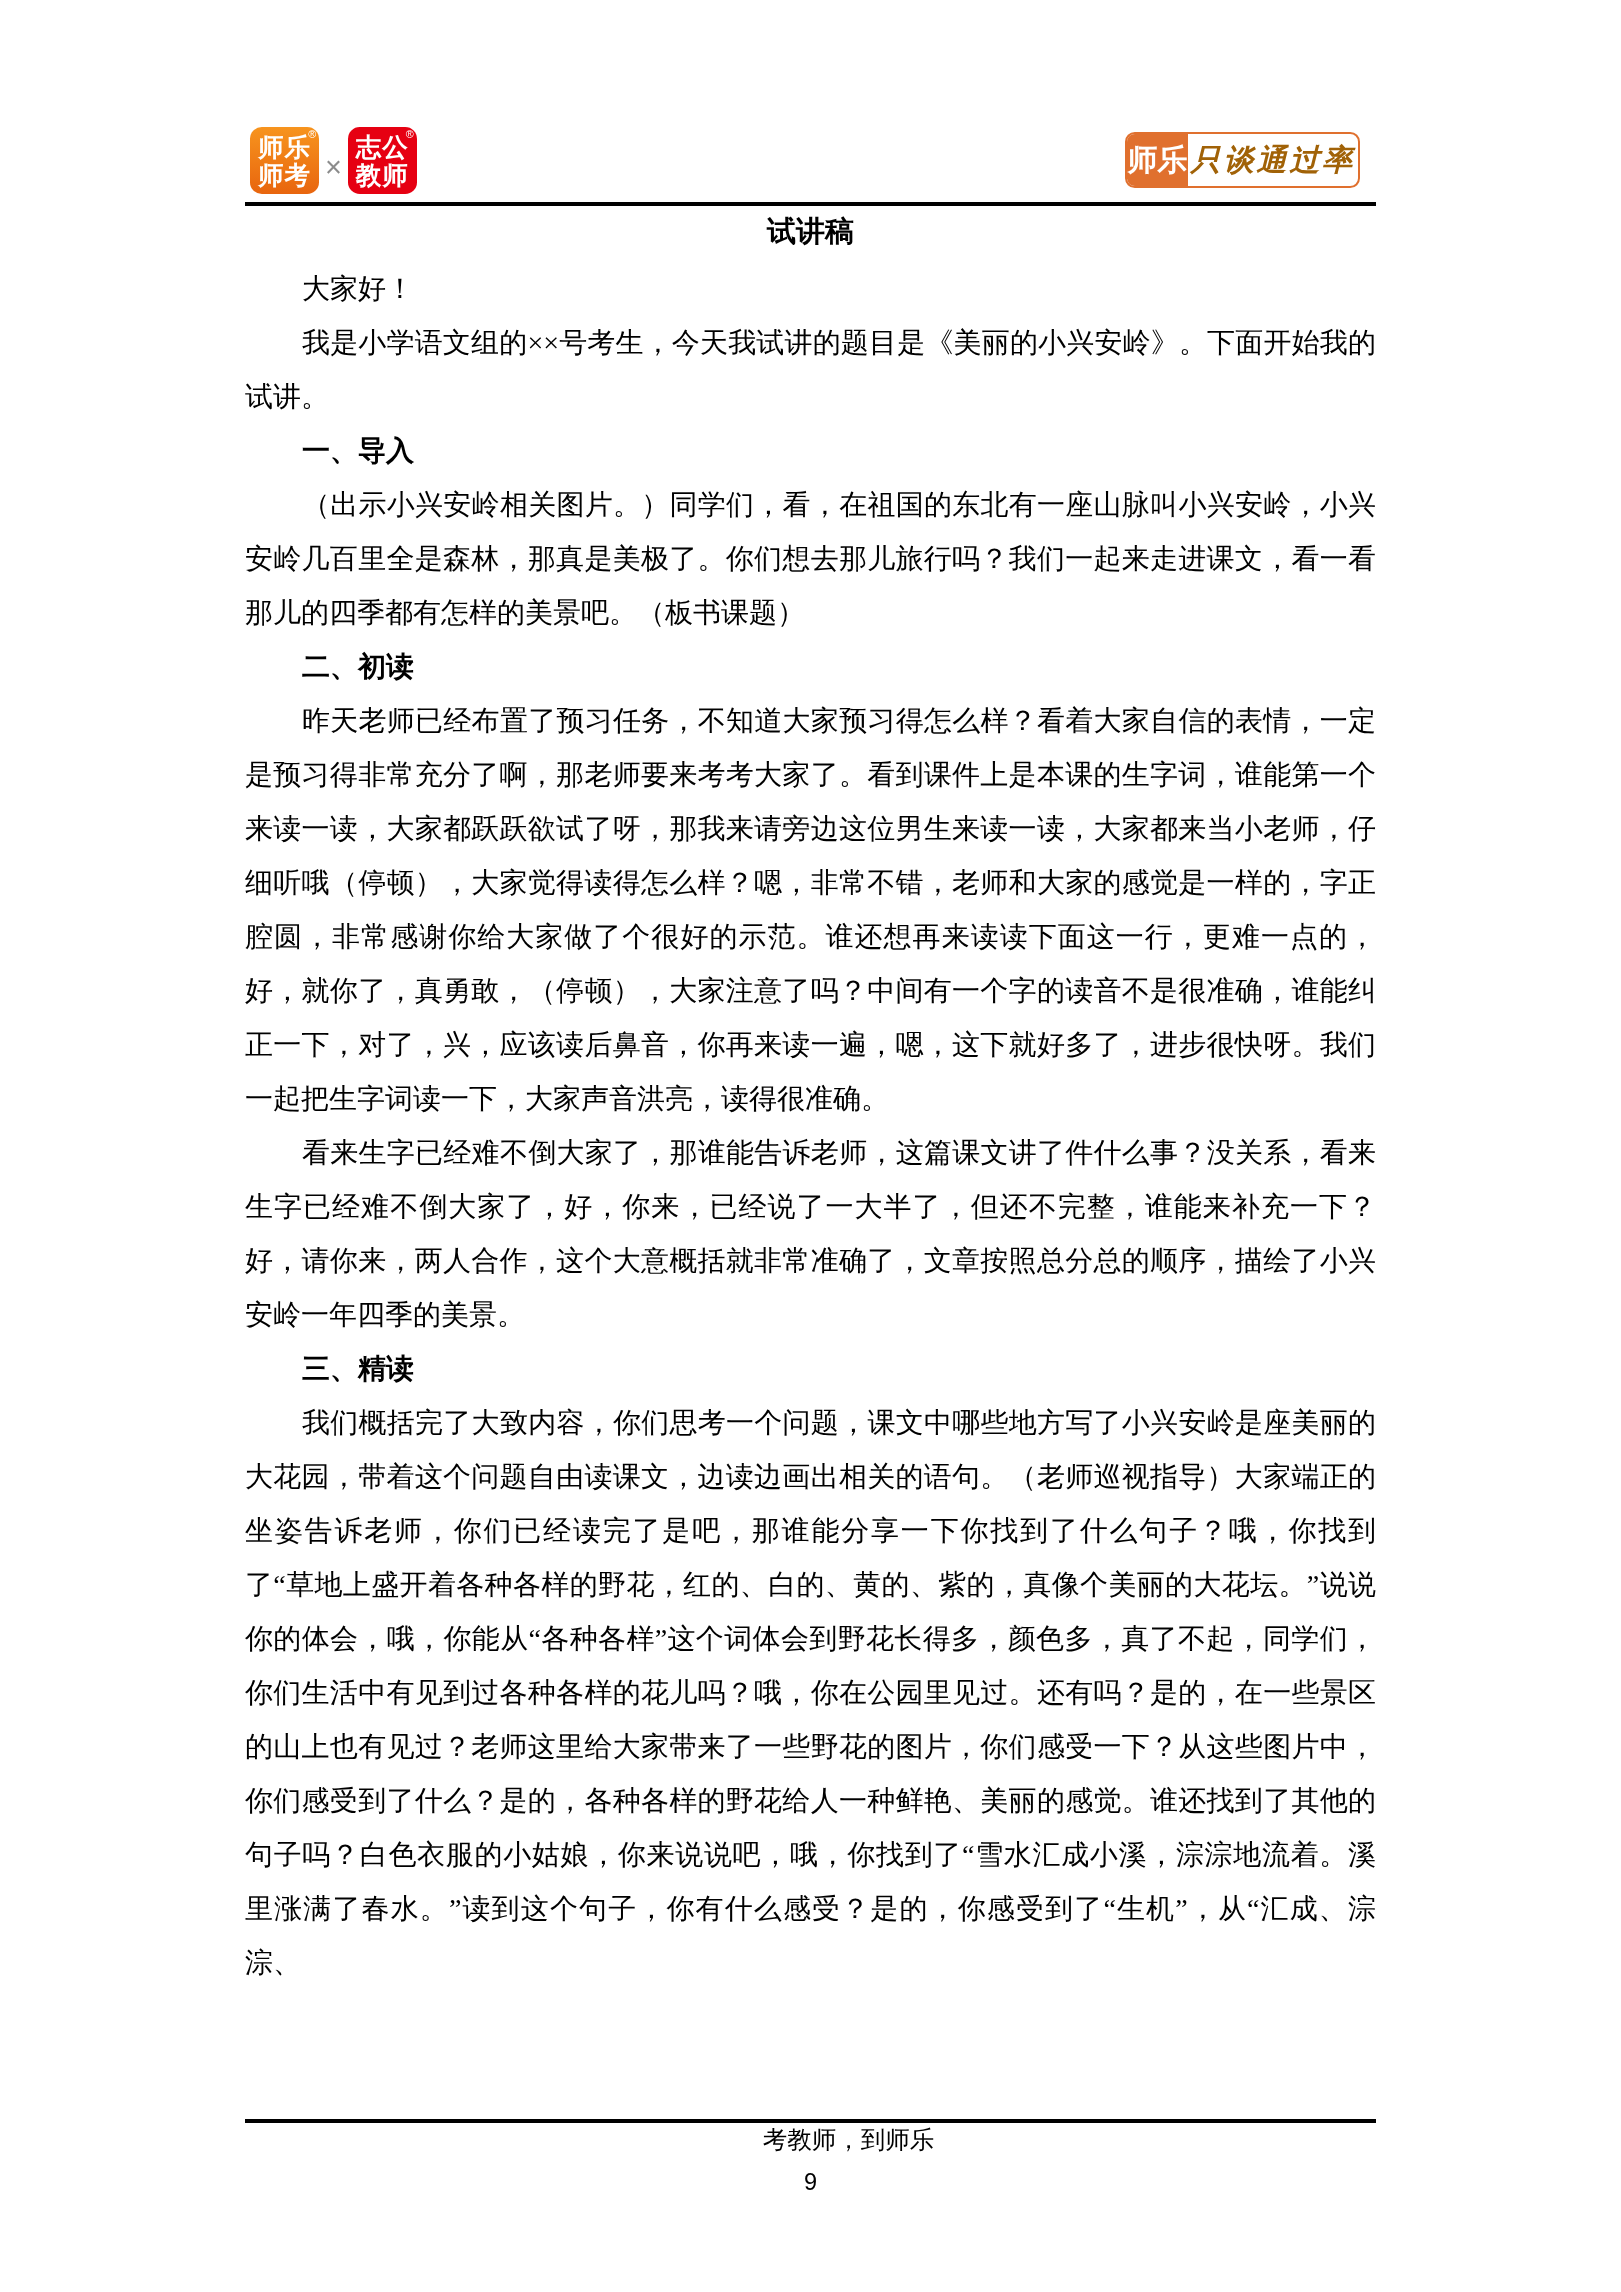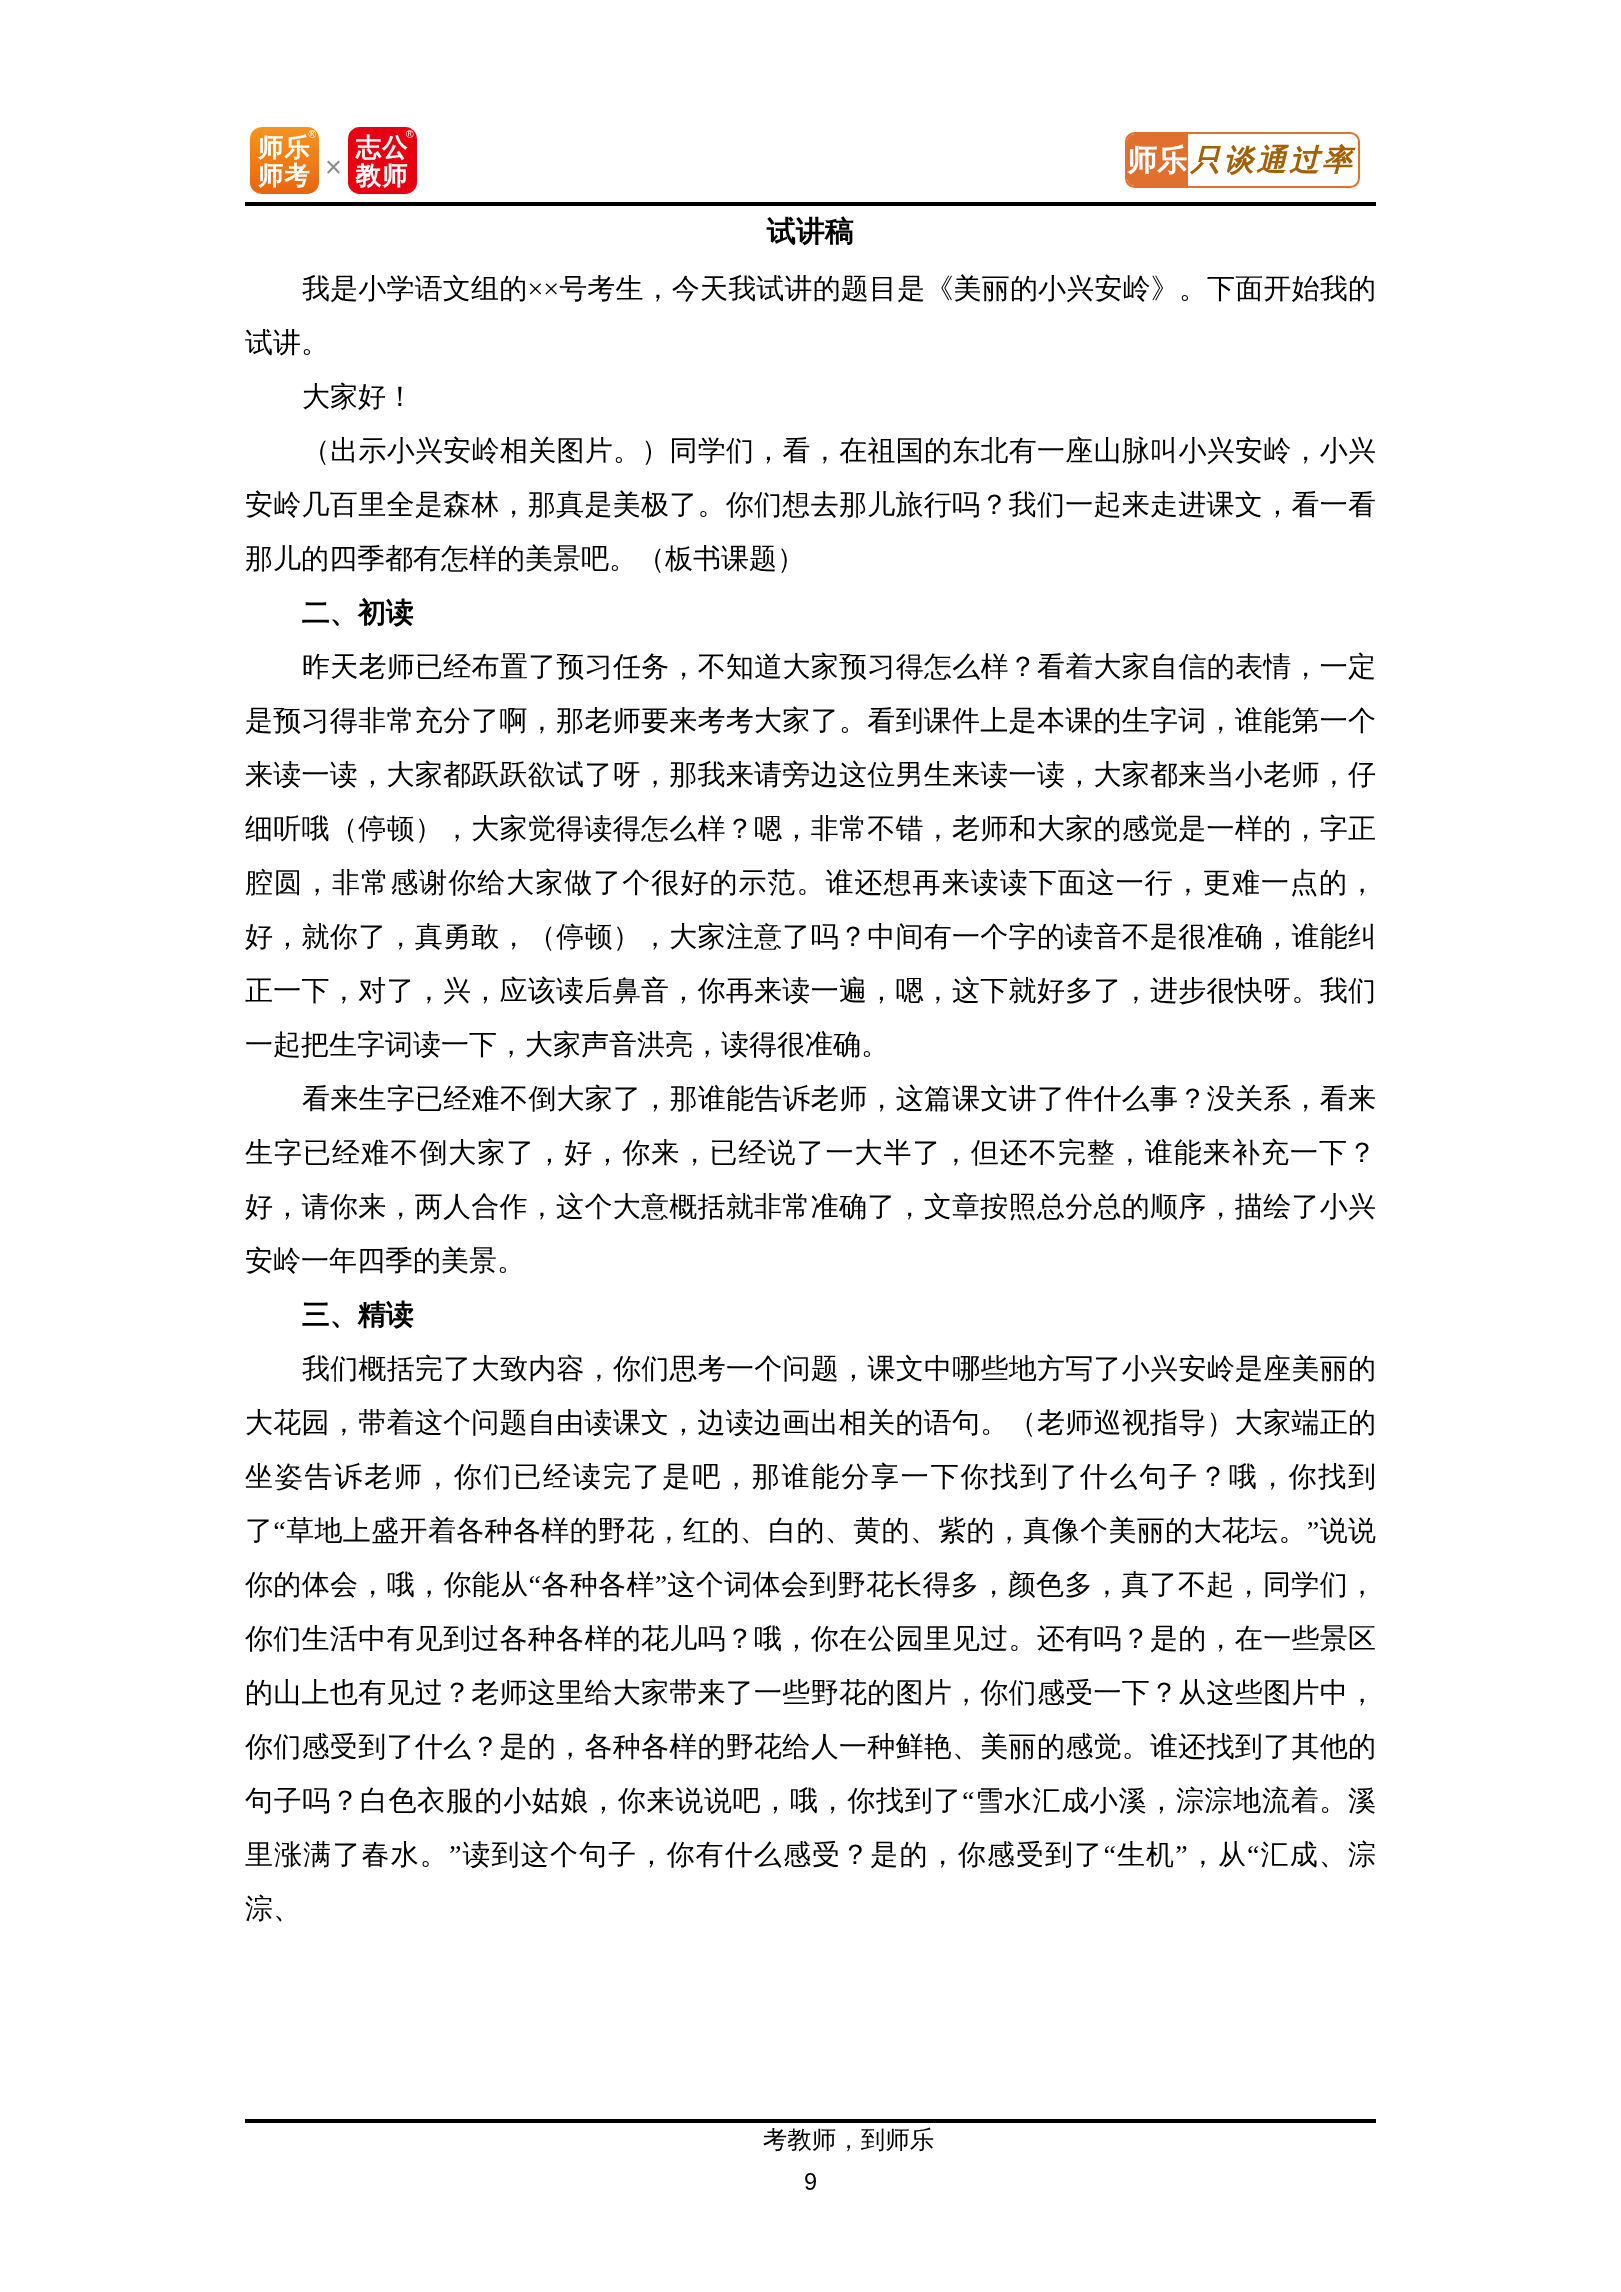--- a/index.html
+++ b/index.html
@@ -172,22 +172,23 @@
   <div class="logo-right">
     <div class="lr-brand">师乐</div>
     <div class="lr-slogan">只谈通过率</div>
   </div>
 
   <div class="header-rule"></div>
 
   <div class="doc-title">试讲稿</div>
 
   <div class="doc-body">
+    <p class="para">大家好！</p>
     <p class="para">我是小学语文组的××号考生，今天我试讲的题目是《美丽的小兴安岭》。下面开始我的试讲。</p>
-    <p class="para">大家好！</p>
+    <p class="heading">一、导入</p>
     <p class="para">（出示小兴安岭相关图片。）同学们，看，在祖国的东北有一座山脉叫小兴安岭，小兴安岭几百里全是森林，那真是美极了。你们想去那儿旅行吗？我们一起来走进课文，看一看那儿的四季都有怎样的美景吧。（板书课题）</p>
     <p class="heading">二、初读</p>
     <p class="para">昨天老师已经布置了预习任务，不知道大家预习得怎么样？看着大家自信的表情，一定是预习得非常充分了啊，那老师要来考考大家了。看到课件上是本课的生字词，谁能第一个来读一读，大家都跃跃欲试了呀，那我来请旁边这位男生来读一读，大家都来当小老师，仔细听哦（停顿），大家觉得读得怎么样？嗯，非常不错，老师和大家的感觉是一样的，字正腔圆，非常感谢你给大家做了个很好的示范。谁还想再来读读下面这一行，更难一点的，好，就你了，真勇敢，（停顿），大家注意了吗？中间有一个字的读音不是很准确，谁能纠正一下，对了，兴，应该读后鼻音，你再来读一遍，嗯，这下就好多了，进步很快呀。我们一起把生字词读一下，大家声音洪亮，读得很准确。</p>
     <p class="para">看来生字已经难不倒大家了，那谁能告诉老师，这篇课文讲了件什么事？没关系，看来生字已经难不倒大家了，好，你来，已经说了一大半了，但还不完整，谁能来补充一下？好，请你来，两人合作，这个大意概括就非常准确了，文章按照总分总的顺序，描绘了小兴安岭一年四季的美景。</p>
     <p class="heading">三、精读</p>
     <p class="para">我们概括完了大致内容，你们思考一个问题，课文中哪些地方写了小兴安岭是座美丽的大花园，带着这个问题自由读课文，边读边画出相关的语句。（老师巡视指导）大家端正的坐姿告诉老师，你们已经读完了是吧，那谁能分享一下你找到了什么句子？哦，你找到了“草地上盛开着各种各样的野花，红的、白的、黄的、紫的，真像个美丽的大花坛。”说说你的体会，哦，你能从“各种各样”这个词体会到野花长得多，颜色多，真了不起，同学们，你们生活中有见到过各种各样的花儿吗？哦，你在公园里见过。还有吗？是的，在一些景区的山上也有见过？老师这里给大家带来了一些野花的图片，你们感受一下？从这些图片中，你们感受到了什么？是的，各种各样的野花给人一种鲜艳、美丽的感觉。谁还找到了其他的句子吗？白色衣服的小姑娘，你来说说吧，哦，你找到了“雪水汇成小溪，淙淙地流着。溪里涨满了春水。”读到这个句子，你有什么感受？是的，你感受到了“生机”，从“汇成、淙淙、</p>
   </div>
 
   <div class="footer-rule"></div>
   <div class="footer-slogan">考教师，到师乐</div>

